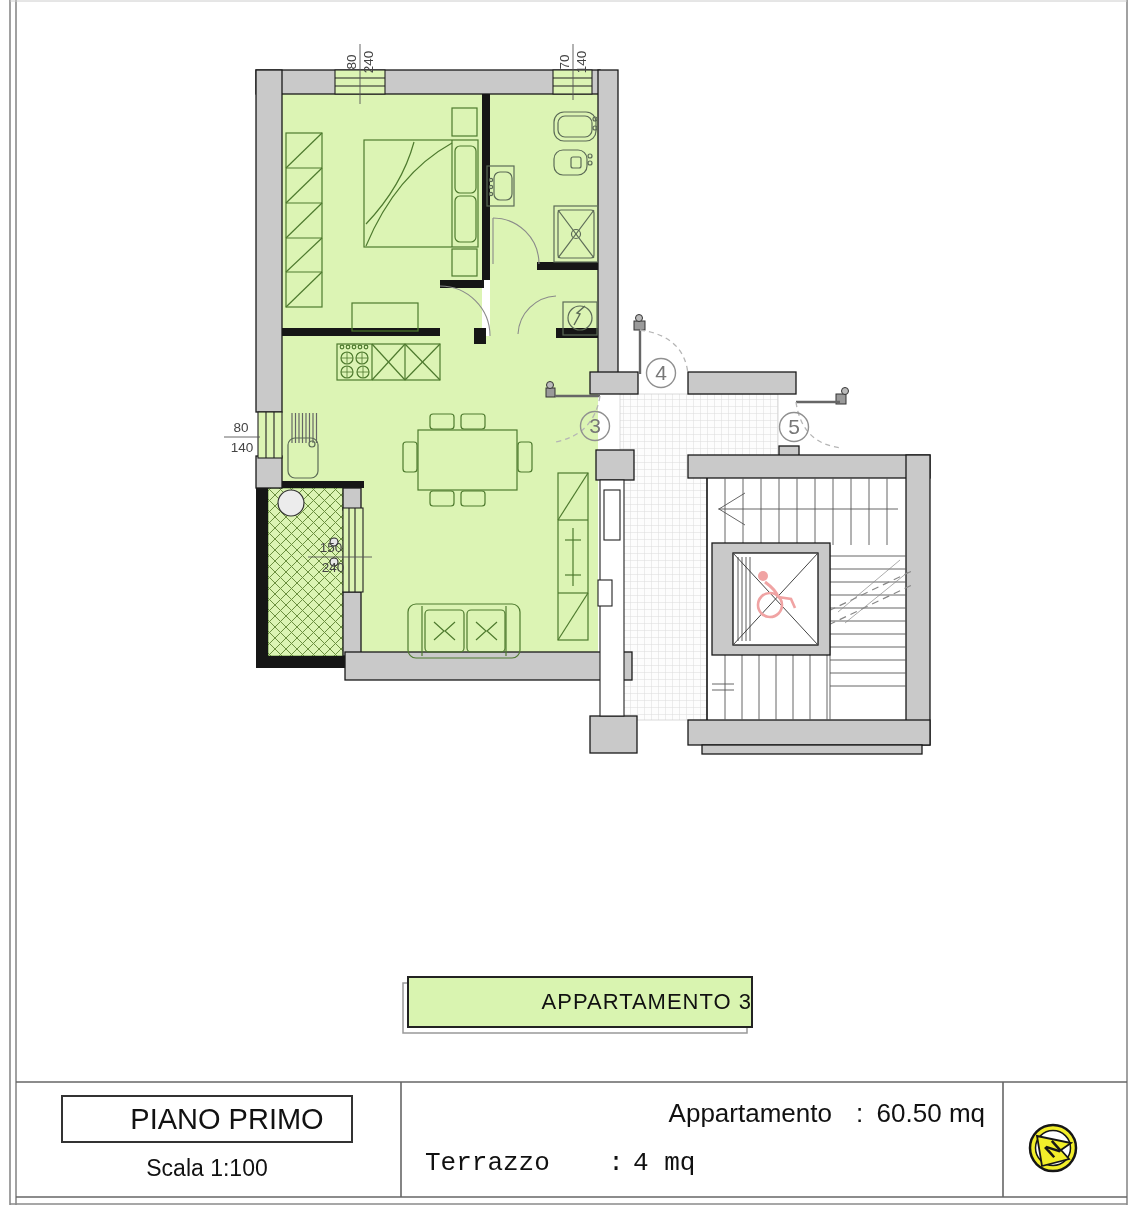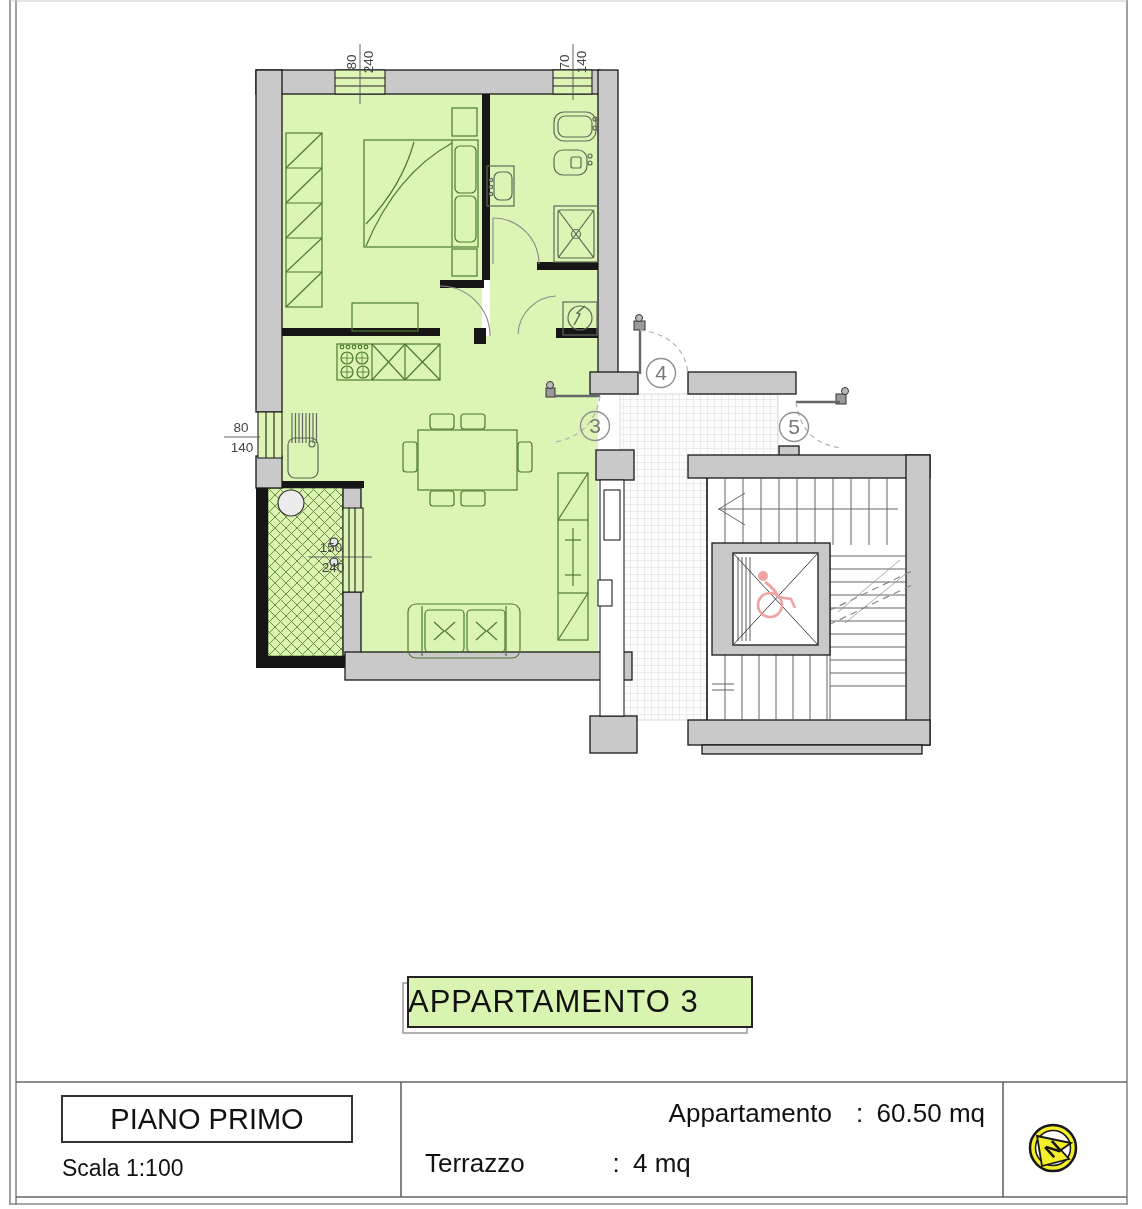--- a/index.html
+++ b/index.html
@@ -1,32 +1,32 @@
 <!DOCTYPE html>
 <html><head>
 <meta charset="utf-8">
 <style>
   html,body{margin:0;padding:0;background:#fff;}
   .page{position:relative;width:1142px;height:1209px;background:#ffffff;
         font-family:"Liberation Sans", sans-serif;overflow:hidden;}
   .page svg{position:absolute;left:0;top:0;}
   .abs{position:absolute;}
   .titlebox-text{left:408px;top:977px;width:344px;height:48px;line-height:50px;
-        text-align:left;font-size:31px;color:#111;letter-spacing:1px;}
+        text-align:right;font-size:22px;color:#111;letter-spacing:1px;}
   .piano-text{left:62px;top:1096px;width:290px;height:46px;line-height:46px;
-        text-align:center;font-size:29px;color:#111;}
+        text-align:center;font-size:29px;color:#111;padding-left:20px;}
   .scala-text{left:62px;top:1153px;width:290px;height:30px;line-height:30px;
-        font-size:23px;color:#111;}
+        text-align:center;font-size:23px;color:#111;}
   .area-row{left:425px;width:560px;height:36px;display:flex;align-items:center;
         font-size:26px;color:#111;}
   .area-row .lbl{flex:0 0 178px;}
   .area-row .colon{flex:0 0 26px;text-align:center;}
   .area-row .val{margin-left:4px;}
   .row1{top:1095px;justify-content:flex-end;}
-  .row2{top:1145px;}
+  .row2{top:1145px;font-family:Liberation Mono, monospace;}
 </style>
 </head>
 <body>
 
 <div class="page">
 
 <svg width="1142" height="1209" viewBox="0 0 1142 1209">
   <defs>
     <pattern id="hatchTerrace" width="11" height="11" patternUnits="userSpaceOnUse">
       <rect width="11" height="11" fill="#dcf4b4"></rect>

